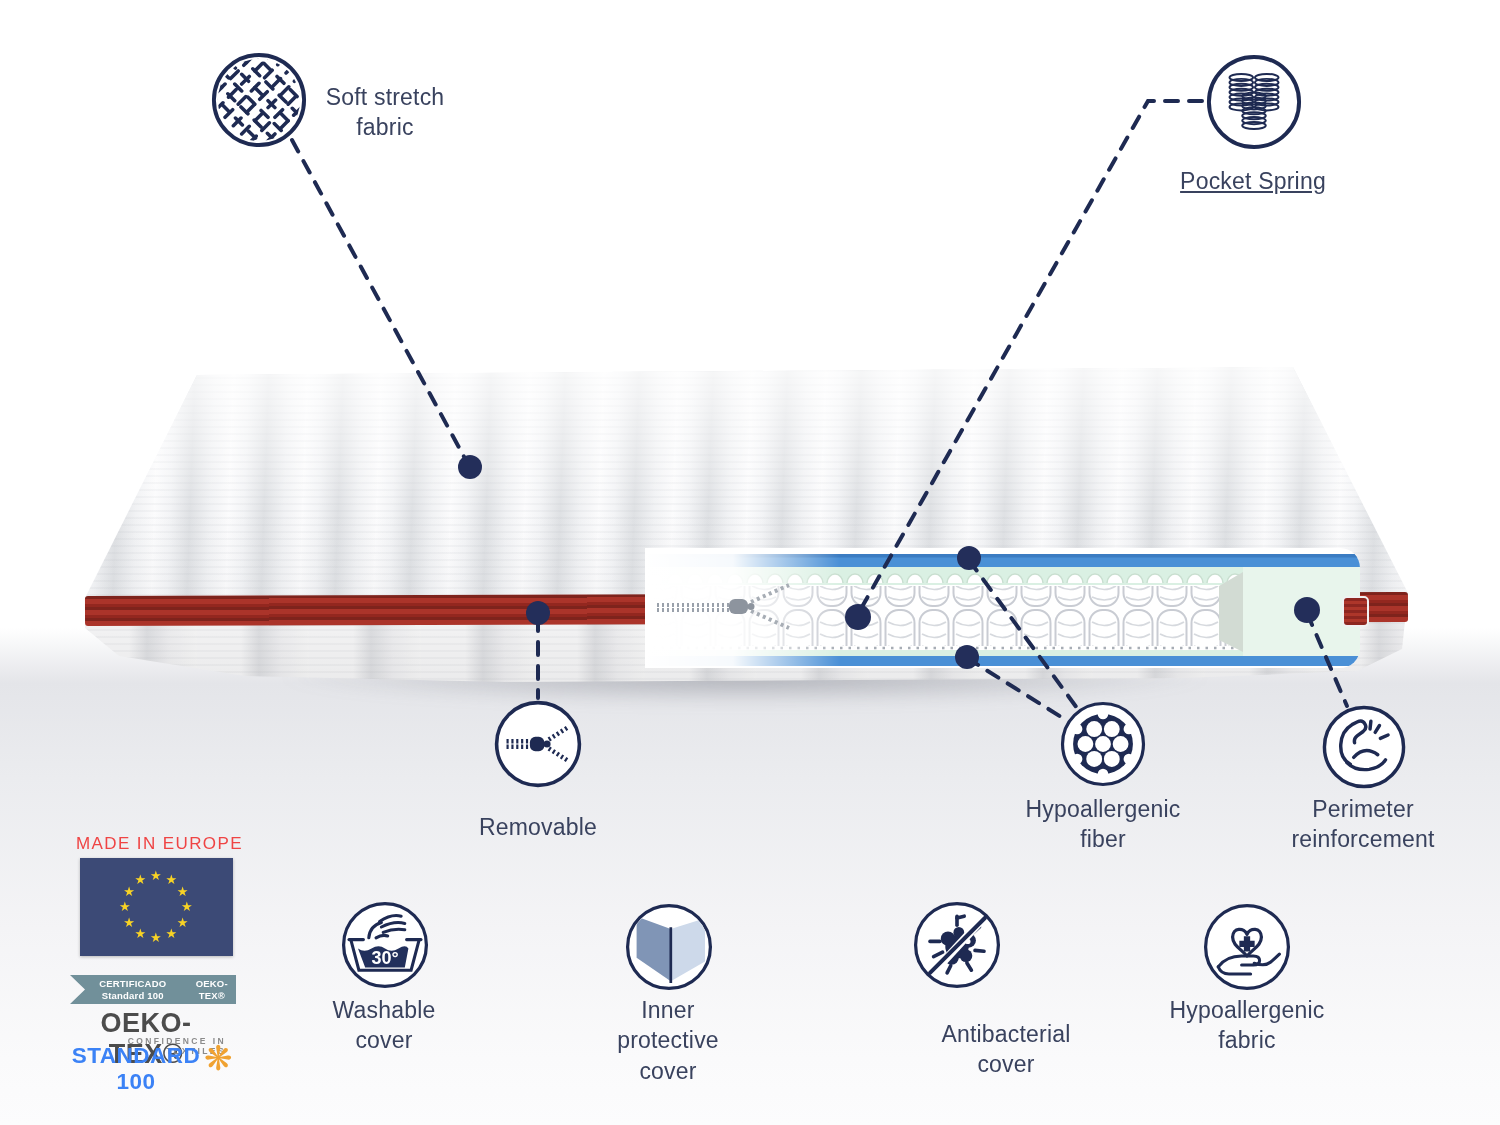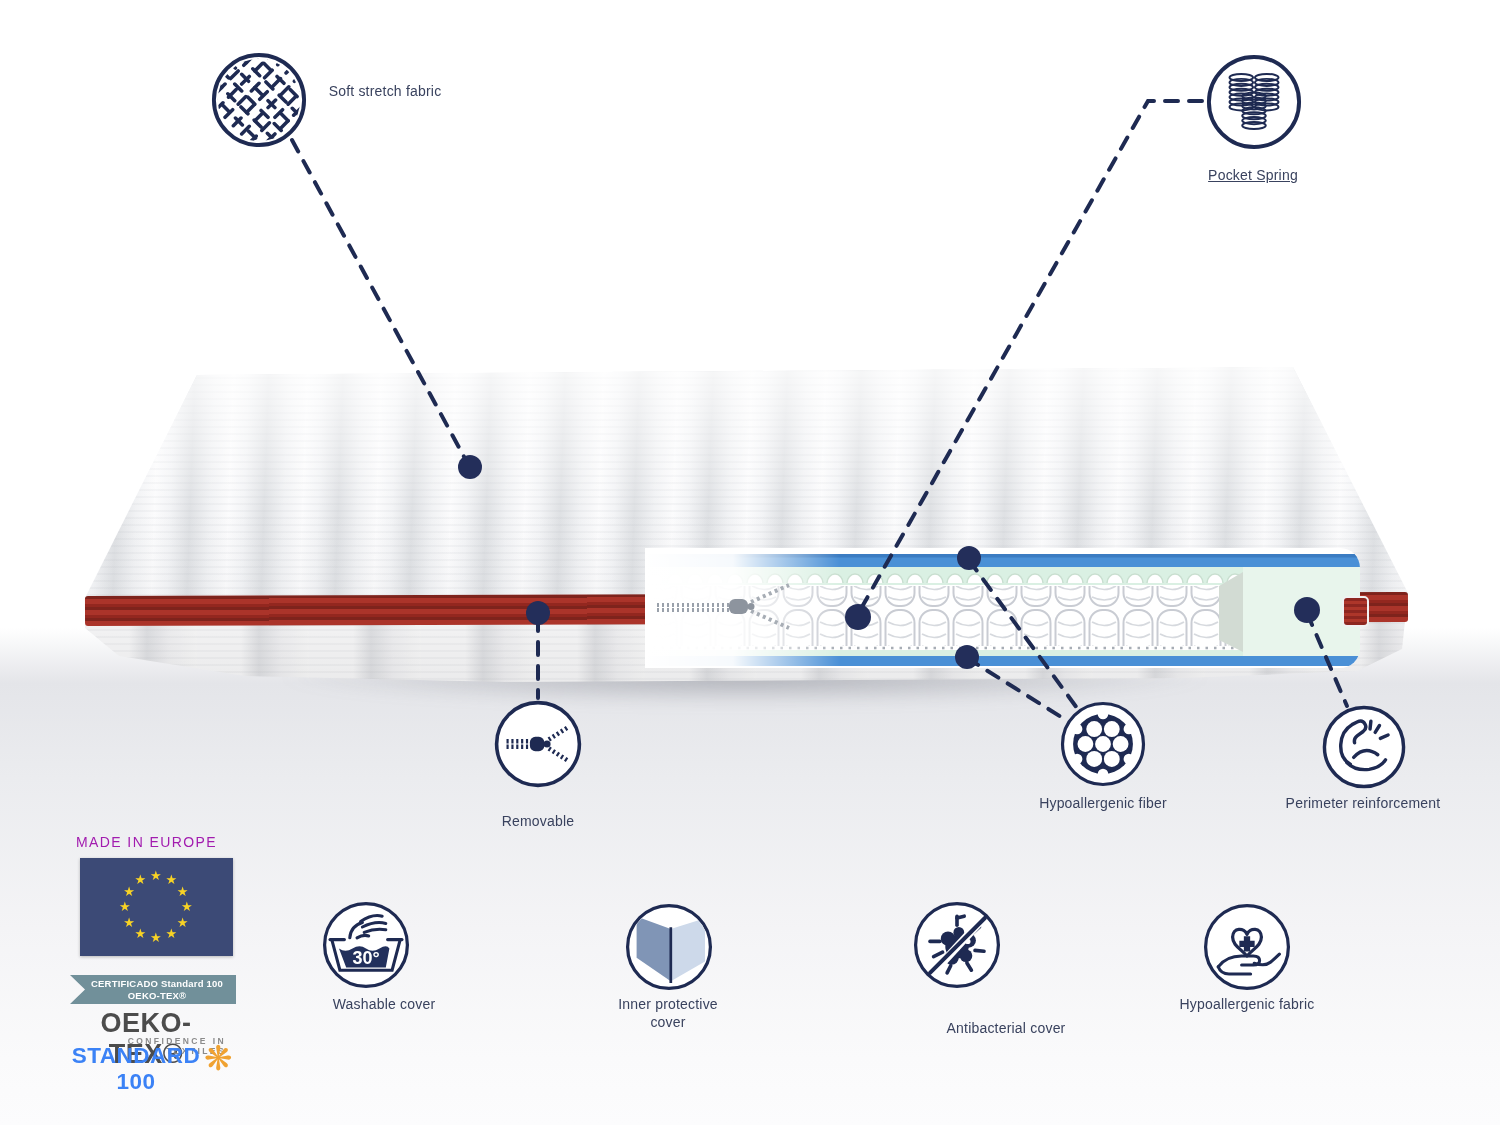--- a/index.html
+++ b/index.html
@@ -34,32 +34,32 @@
   
   .cutaway{position:absolute;left:645px;top:548px;width:715px;height:120px;
     border-radius:0 20px 20px 0;overflow:hidden;}
   .red-tab{position:absolute;left:1342px;top:596px;width:23px;height:27px;
     background:repeating-linear-gradient(180deg,#8d2620 0 3px,#ad362a 3px 6px);
     border:2px solid #f1f1f2;border-radius:5px;}
   
   .lines{position:absolute;left:0;top:0;width:1500px;height:1125px;pointer-events:none;}
   
   .icon-circle{position:absolute;}
-  .flabel{position:absolute;text-align:center;font-size:14px;line-height:1.32;
+  .flabel{position:absolute;text-align:center;font-size:23px;line-height:1.32;
           letter-spacing:.2px;color:#39425e;}
   
-  .made-in{position:absolute;left:76px;top:834px;width:170px;font-size:14px;
-           letter-spacing:1.4px;color:#a21caf;font-weight:500;}
+  .made-in{position:absolute;left:76px;top:834px;width:170px;font-size:17px;
+           letter-spacing:1.4px;color:#ef4444;font-weight:500;}
   .eu-flag{position:absolute;left:80px;top:858px;width:153px;height:98px;background:#3c4a76;
            box-shadow:0 1px 3px rgba(0,0,0,.25);}
   .eu-flag-stars{position:absolute;inset:0;}
   .eustar{position:absolute;font-size:13px;color:#f8d325;line-height:1;}
   .cert-banner{position:absolute;left:70px;top:975px;width:166px;height:29px;background:#71909a;
     clip-path:polygon(0 0,100% 0,100% 100%,0 100%,15px 50%);
-    display:flex;flex-direction:column;justify-content:center;align-items:center;
+    display:flex;flex-direction:row;justify-content:center;align-items:center;
     color:#fff;font-size:9.5px;font-weight:bold;line-height:1.25;letter-spacing:.2px;
     text-align:center;padding-left:8px;box-sizing:border-box;}
   .oeko-brand{position:absolute;left:66px;top:1008px;width:160px;text-align:center;
     font-size:27px;font-weight:bold;color:#4c4c4c;letter-spacing:.5px;}
   .oeko-tagline{position:absolute;left:66px;top:1036px;width:160px;text-align:right;
     font-size:8.5px;letter-spacing:2.4px;color:#8b8b8b;font-weight:bold;}
   .oeko-standard{position:absolute;left:56px;top:1043px;width:160px;text-align:center;
     font-size:22.5px;font-weight:bold;color:#3b82f6;letter-spacing:.5px;}
   .oeko-flower{position:absolute;left:204px;top:1038px;font-size:34px;color:#f0a231;}
 </style>
@@ -233,21 +233,21 @@
         <path d="M30 68 q10 10 26 8 q13 -2 19 -11"></path>
         <path d="M38 62 q13 -14 28 -3"></path>
         <line x1="63" y1="33" x2="68" y2="25"></line>
         <line x1="69" y1="40" x2="78" y2="36"></line>
         <line x1="57" y1="29" x2="58" y2="20"></line>
       </g>
     </svg>
   </div>
   <div class="flabel" style="left:1278px;top:794px;width:170px;">Perimeter reinforcement</div>
 
-  <div class="icon-circle" style="left:321px;top:900px;width:90px;height:90px;text-decoration:underline;">
+  <div class="icon-circle" style="left:340px;top:900px;width:90px;height:90px;text-decoration:underline;">
     <svg width="90" height="90" viewBox="0 0 100 100">
       <circle cx="50" cy="50" r="46" fill="#ffffff" stroke="#1e2a52" stroke-width="3.6"></circle>
       <g fill="none" stroke="#1e2a52" stroke-width="3.4" stroke-linecap="round">
         <path d="M12 44 L21 78 H79 L88 44"></path>
         <line x1="10" y1="44" x2="26" y2="44"></line>
         <line x1="74" y1="44" x2="90" y2="44"></line>
         <path d="M32 42 q1 -13 14 -17"></path>
         <path d="M44 24 q13 -9 24 -6"></path>
         <path d="M46 30 q14 -7 26 -4"></path>
         <path d="M48 36 q12 -5 24 -3"></path>

